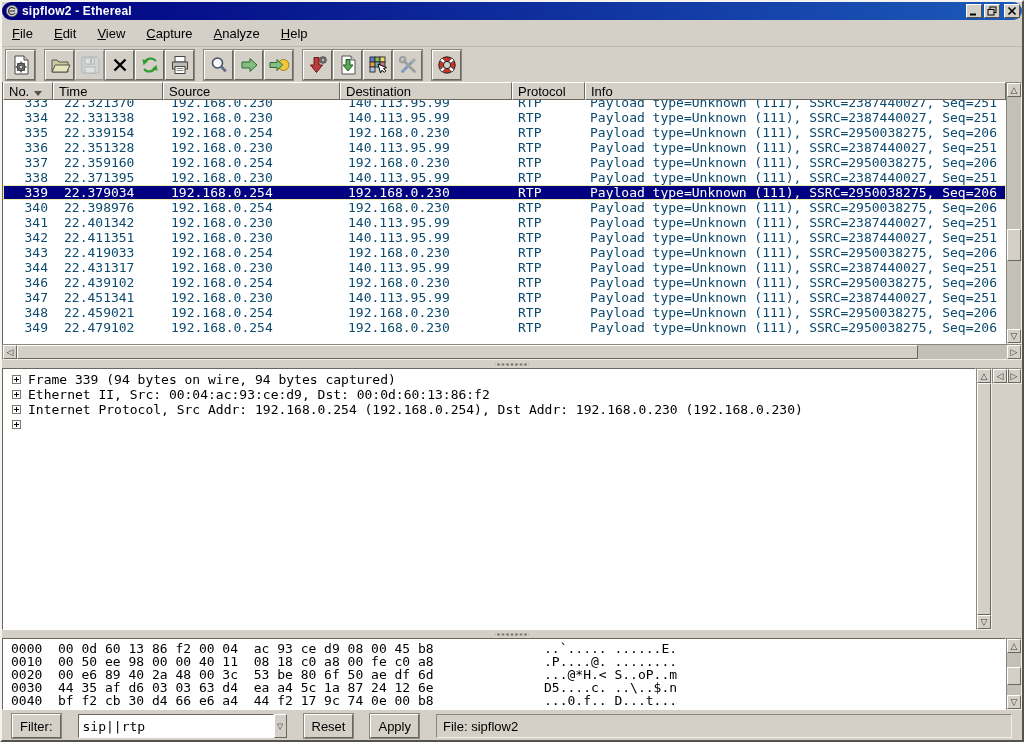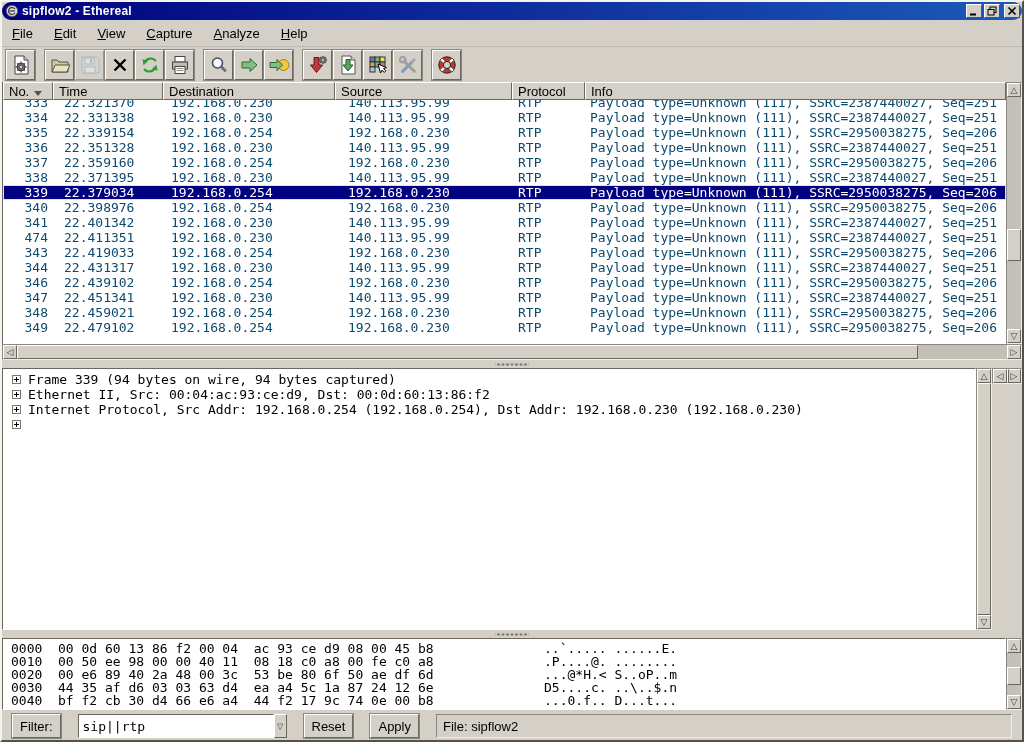--- a/index.html
+++ b/index.html
@@ -300,45 +300,45 @@
     <div class="packet-main">
       <div class="packet-left">
         <div class="col-headers">
             <div class="col-hdr col-no">
               <span class="hdr-label">No.</span>
               <span class="sort-arrow"></span>
             </div>
             <div class="col-hdr col-time">
               <span class="hdr-label">Time</span>
             </div>
+            <div class="col-hdr col-src">
+              <span class="hdr-label">Source</span>
+            </div>
             <div class="col-hdr col-dst">
               <span class="hdr-label">Destination</span>
-            </div>
-            <div class="col-hdr col-src">
-              <span class="hdr-label">Source</span>
             </div>
             <div class="col-hdr col-proto">
               <span class="hdr-label">Protocol</span>
             </div>
             <div class="col-hdr col-info">
               <span class="hdr-label">Info</span>
             </div>
           </div>
         <div class="rows-clip">
           <div class="rows">
               <div class="prow"><span class="cell c-no">333</span><span class="cell c-time">22.321370</span><span class="cell c-src">192.168.0.230</span><span class="cell c-dst">140.113.95.99</span><span class="cell c-proto">RTP</span><span class="cell c-info">Payload type=Unknown (111), SSRC=2387440027, Seq=251</span></div>
               <div class="prow"><span class="cell c-no">334</span><span class="cell c-time">22.331338</span><span class="cell c-src">192.168.0.230</span><span class="cell c-dst">140.113.95.99</span><span class="cell c-proto">RTP</span><span class="cell c-info">Payload type=Unknown (111), SSRC=2387440027, Seq=251</span></div>
               <div class="prow"><span class="cell c-no">335</span><span class="cell c-time">22.339154</span><span class="cell c-src">192.168.0.254</span><span class="cell c-dst">192.168.0.230</span><span class="cell c-proto">RTP</span><span class="cell c-info">Payload type=Unknown (111), SSRC=2950038275, Seq=206</span></div>
               <div class="prow"><span class="cell c-no">336</span><span class="cell c-time">22.351328</span><span class="cell c-src">192.168.0.230</span><span class="cell c-dst">140.113.95.99</span><span class="cell c-proto">RTP</span><span class="cell c-info">Payload type=Unknown (111), SSRC=2387440027, Seq=251</span></div>
               <div class="prow"><span class="cell c-no">337</span><span class="cell c-time">22.359160</span><span class="cell c-src">192.168.0.254</span><span class="cell c-dst">192.168.0.230</span><span class="cell c-proto">RTP</span><span class="cell c-info">Payload type=Unknown (111), SSRC=2950038275, Seq=206</span></div>
               <div class="prow"><span class="cell c-no">338</span><span class="cell c-time">22.371395</span><span class="cell c-src">192.168.0.230</span><span class="cell c-dst">140.113.95.99</span><span class="cell c-proto">RTP</span><span class="cell c-info">Payload type=Unknown (111), SSRC=2387440027, Seq=251</span></div>
               <div class="prow selected"><span class="cell c-no">339</span><span class="cell c-time">22.379034</span><span class="cell c-src">192.168.0.254</span><span class="cell c-dst">192.168.0.230</span><span class="cell c-proto">RTP</span><span class="cell c-info">Payload type=Unknown (111), SSRC=2950038275, Seq=206</span></div>
               <div class="prow"><span class="cell c-no">340</span><span class="cell c-time">22.398976</span><span class="cell c-src">192.168.0.254</span><span class="cell c-dst">192.168.0.230</span><span class="cell c-proto">RTP</span><span class="cell c-info">Payload type=Unknown (111), SSRC=2950038275, Seq=206</span></div>
               <div class="prow"><span class="cell c-no">341</span><span class="cell c-time">22.401342</span><span class="cell c-src">192.168.0.230</span><span class="cell c-dst">140.113.95.99</span><span class="cell c-proto">RTP</span><span class="cell c-info">Payload type=Unknown (111), SSRC=2387440027, Seq=251</span></div>
-              <div class="prow"><span class="cell c-no">474</span><span class="cell c-time">22.411351</span><span class="cell c-src">192.168.0.230</span><span class="cell c-dst">140.113.95.99</span><span class="cell c-proto">RTP</span><span class="cell c-info">Payload type=Unknown (111), SSRC=2387440027, Seq=251</span></div>
+              <div class="prow"><span class="cell c-no">342</span><span class="cell c-time">22.411351</span><span class="cell c-src">192.168.0.230</span><span class="cell c-dst">140.113.95.99</span><span class="cell c-proto">RTP</span><span class="cell c-info">Payload type=Unknown (111), SSRC=2387440027, Seq=251</span></div>
               <div class="prow"><span class="cell c-no">343</span><span class="cell c-time">22.419033</span><span class="cell c-src">192.168.0.254</span><span class="cell c-dst">192.168.0.230</span><span class="cell c-proto">RTP</span><span class="cell c-info">Payload type=Unknown (111), SSRC=2950038275, Seq=206</span></div>
               <div class="prow"><span class="cell c-no">344</span><span class="cell c-time">22.431317</span><span class="cell c-src">192.168.0.230</span><span class="cell c-dst">140.113.95.99</span><span class="cell c-proto">RTP</span><span class="cell c-info">Payload type=Unknown (111), SSRC=2387440027, Seq=251</span></div>
               <div class="prow"><span class="cell c-no">346</span><span class="cell c-time">22.439102</span><span class="cell c-src">192.168.0.254</span><span class="cell c-dst">192.168.0.230</span><span class="cell c-proto">RTP</span><span class="cell c-info">Payload type=Unknown (111), SSRC=2950038275, Seq=206</span></div>
               <div class="prow"><span class="cell c-no">347</span><span class="cell c-time">22.451341</span><span class="cell c-src">192.168.0.230</span><span class="cell c-dst">140.113.95.99</span><span class="cell c-proto">RTP</span><span class="cell c-info">Payload type=Unknown (111), SSRC=2387440027, Seq=251</span></div>
               <div class="prow"><span class="cell c-no">348</span><span class="cell c-time">22.459021</span><span class="cell c-src">192.168.0.254</span><span class="cell c-dst">192.168.0.230</span><span class="cell c-proto">RTP</span><span class="cell c-info">Payload type=Unknown (111), SSRC=2950038275, Seq=206</span></div>
               <div class="prow"><span class="cell c-no">349</span><span class="cell c-time">22.479102</span><span class="cell c-src">192.168.0.254</span><span class="cell c-dst">192.168.0.230</span><span class="cell c-proto">RTP</span><span class="cell c-info">Payload type=Unknown (111), SSRC=2950038275, Seq=206</span></div>
             </div>
         </div>
       </div>
       <div class="vscroll">

